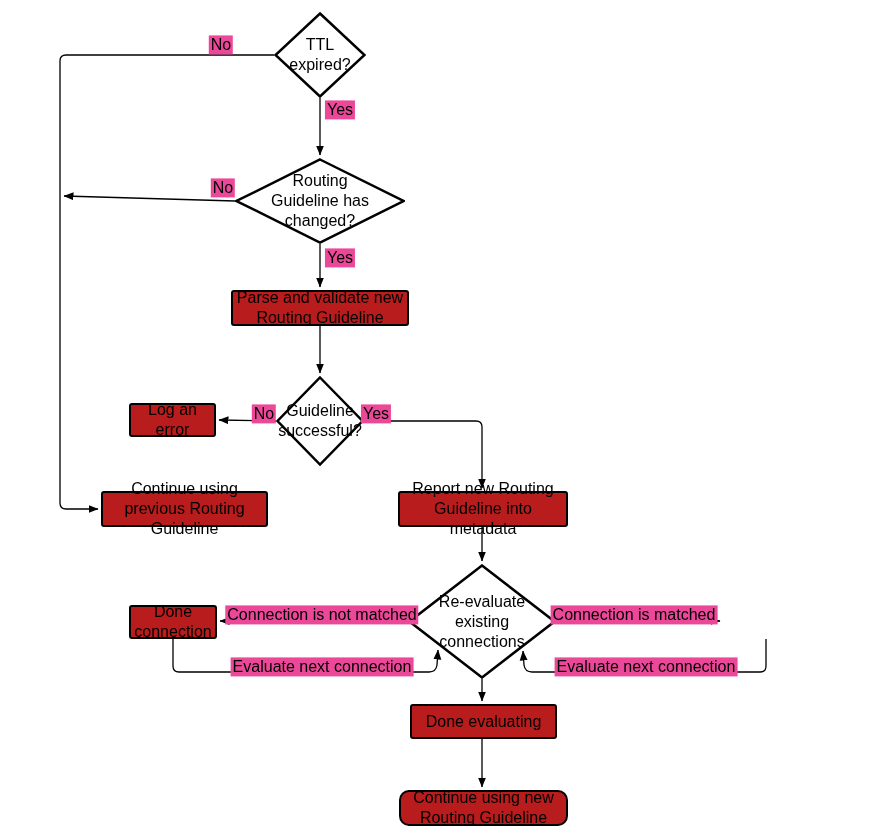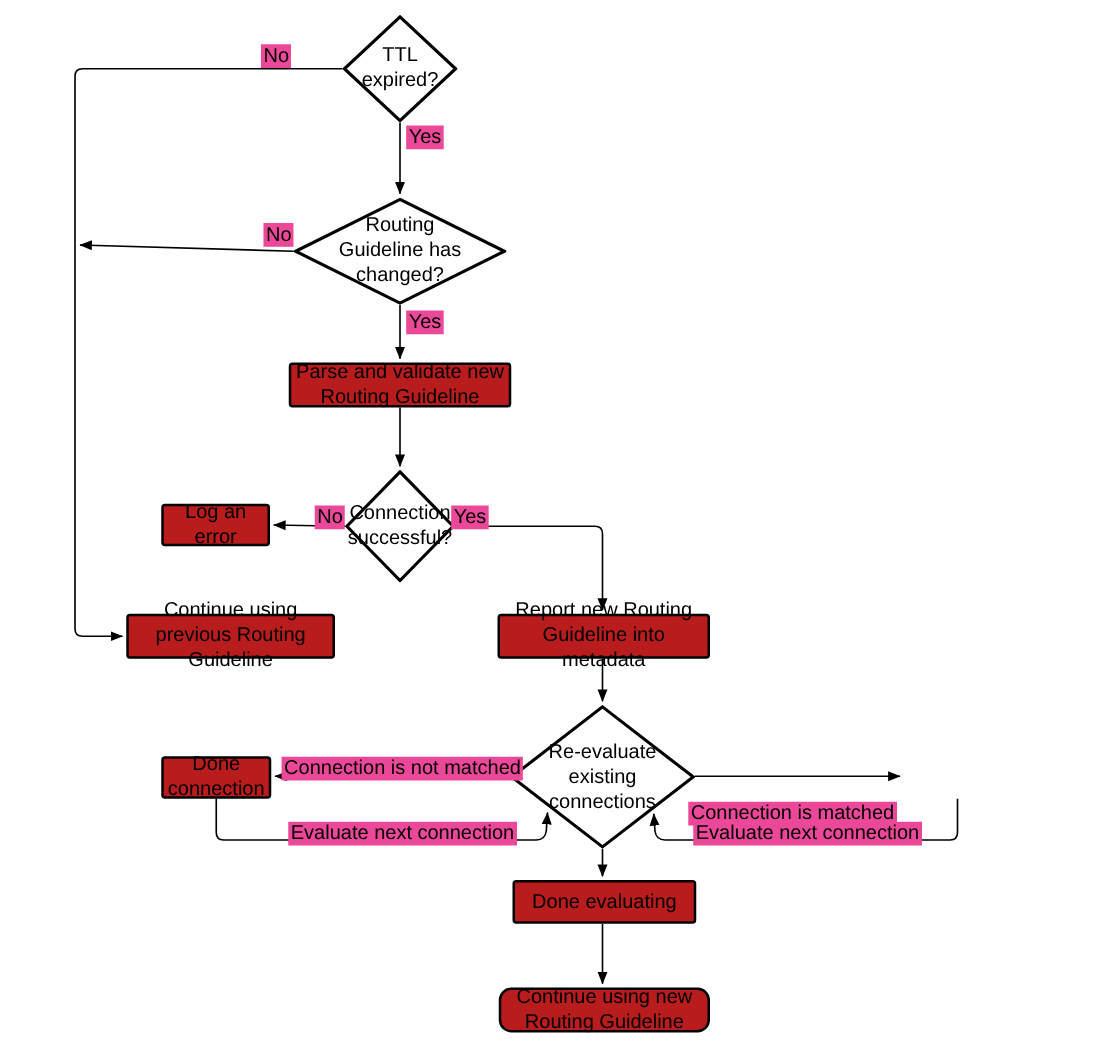--- a/index.html
+++ b/index.html
@@ -94,21 +94,21 @@
     <svg width="170" height="86" viewBox="0 0 170 86">
       <polygon points="85,1.5 168.5,43 85,84.5 1.5,43" fill="#ffffff" stroke="#000000" stroke-width="2.5"></polygon>
     </svg>
     <div class="diamond-label" style="padding:0 22px;">Routing Guideline has changed?</div>
   </div>
 
   <div class="node decision" style="left:276px; top:376px; width:88px; height:90px;">
     <svg width="88" height="90" viewBox="0 0 88 90">
       <polygon points="44,1.5 86.5,45 44,88.5 1.5,45" fill="#ffffff" stroke="#000000" stroke-width="2.5"></polygon>
     </svg>
-    <div class="diamond-label">Connection successful?</div>
+    <div class="diamond-label">Guideline successful?</div>
   </div>
 
   <div class="node decision" style="left:408px; top:564px; width:148px; height:115px;">
     <svg width="148" height="115" viewBox="0 0 148 115">
       <polygon points="74,1.5 146.5,57.5 74,113.5 1.5,57.5" fill="#ffffff" stroke="#000000" stroke-width="2.5"></polygon>
     </svg>
     <div class="diamond-label" style="padding:0 12px;">Re-evaluate existing connections</div>
   </div>
 
   <div class="node process" style="left:231px; top:290px; width:178px; height:36px;">Parse and validate new Routing Guideline</div>
@@ -126,17 +126,17 @@
 
   <div class="node process" style="left:399px; top:790px; width:169px; height:36px;border-radius:10px;">Continue using new Routing Guideline</div>
 
   <div class="edge-label" style="left:221px; top:45px;">No</div>
   <div class="edge-label" style="left:340px; top:110px;">Yes</div>
   <div class="edge-label" style="left:223px; top:188px;">No</div>
   <div class="edge-label" style="left:340px; top:258px;">Yes</div>
   <div class="edge-label" style="left:264px; top:414px;">No</div>
   <div class="edge-label" style="left:376px; top:414px;">Yes</div>
   <div class="edge-label" style="left:322px; top:615px;">Connection is not matched</div>
-  <div class="edge-label" style="left:634px; top:615px;margin-top:36px;">Connection is matched</div>
+  <div class="edge-label" style="left:634px; top:615px;">Connection is matched</div>
   <div class="edge-label" style="left:322px; top:667px;">Evaluate next connection</div>
   <div class="edge-label" style="left:646px; top:667px;">Evaluate next connection</div>
 
 </div>
 
 </body></html>

